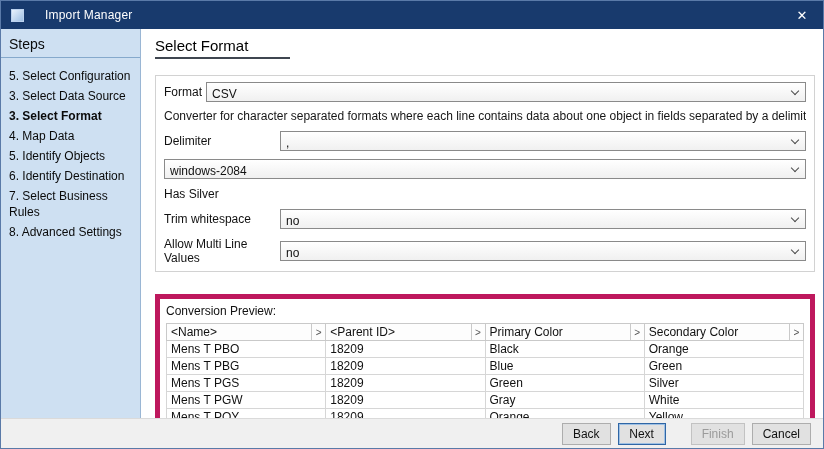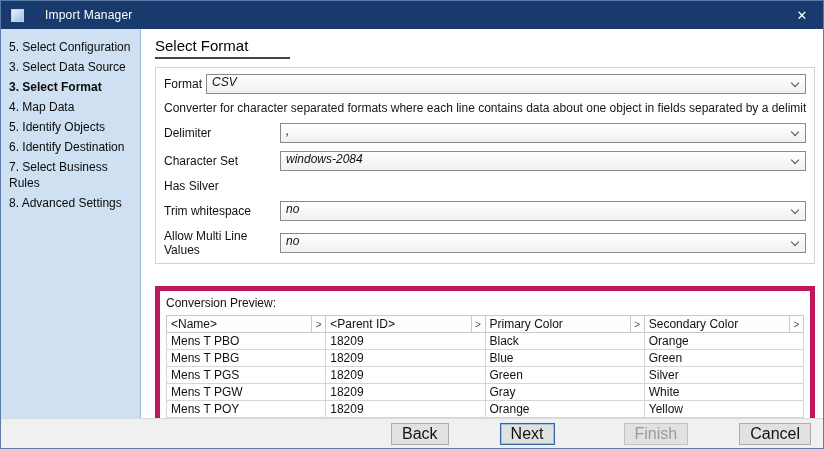--- a/index.html
+++ b/index.html
@@ -61,32 +61,33 @@
     align-self: flex-start;
     padding: 2px 42px 3px 0;
     border-bottom: 2px solid #3f4650;
     margin-bottom: 8px;
   }
 
   
   .panel {
     border: 1px solid #d2d2d2;
     padding: 6px 8px;
+    margin-top: 8px;
   }
   .frow { display: flex; align-items: center; }
   .frow + .frow, .desc + .frow { margin-top: 8px; }
   .lbl { width: 116px; flex: none; color: #111; }
   .format-row .lbl { width: 42px; }
   .combo {
     flex: 1; height: 20px;
     border: 1px solid #8a8a8a;
     background: linear-gradient(#ffffff, #f0f0f0);
-    display: flex; align-items: flex-start;
+    display: flex; align-items: flex-end;
     padding: 0 20px 0 5px;
-    position: relative; cursor: default; font-style: italic;
+    position: relative; cursor: default;
   }
   .combo .chev {
     position: absolute; right: 7px; top: 5px;
     width: 6px; height: 6px;
     border-right: 1.4px solid #4c4c4c;
     border-bottom: 1.4px solid #4c4c4c;
     transform: rotate(45deg);
   }
   .desc { margin: 7px 0 2px; color: #161616; white-space: nowrap; overflow: hidden; }
 
@@ -120,23 +121,22 @@
     border-top: 1px solid #dadada;
     display: flex; align-items: center; justify-content: flex-end;
     padding: 0 12px; gap: 7px;
   }
   .btn {
     min-width: 48px; height: 22px;
     padding: 0 10px;
     background: #e1e1e1;
     border: 1px solid #adadad;
     font-family: "Liberation Sans", sans-serif;
-    font-size: 16px; color: #111;
+    font-size: 12px; color: #111;
     cursor: pointer;
-    margin-left: 44px;
   }
   .btn-next {
     border-color: #2f66a5;
     box-shadow: inset 0 0 0 1px #9ec0e4;
     margin-right: 18px;
   }
   .btn-finish { color: #9b9b9b; border-color: #c2c2c2; cursor: default; }
 </style>
 </head>
 <body>
@@ -145,20 +145,21 @@
 
   <div class="titlebar">
     <span class="title-icon"></span>
     <span class="title-text">Import Manager</span>
     <span class="close-btn">✕</span>
   </div>
 
   <div class="body">
 
     <div class="sidebar">
+      <div class="sidebar-title">Steps</div>
       <div class="steps">
         <div class="step">5. Select Configuration</div>
         <div class="step">3. Select Data Source</div>
         <div class="step active">3. Select Format</div>
         <div class="step">4. Map Data</div>
         <div class="step">5. Identify Objects</div>
         <div class="step">6. Identify Destination</div>
         <div class="step">7. Select Business Rules</div>
         <div class="step">8. Advanced Settings</div>
       </div>
@@ -180,21 +181,20 @@
 
         <div class="frow">
           <span class="lbl">Delimiter</span>
           <div class="combo">
             <span>,</span>
             <span class="chev"></span>
           </div>
         </div>
 
         <div class="frow">
-          <span class="lbl">Character Set</span>
           <div class="combo">
             <span>windows-2084</span>
             <span class="chev"></span>
           </div>
         </div>
 
         <div class="frow">
           <span class="lbl">Has Silver</span>
         </div>
 

